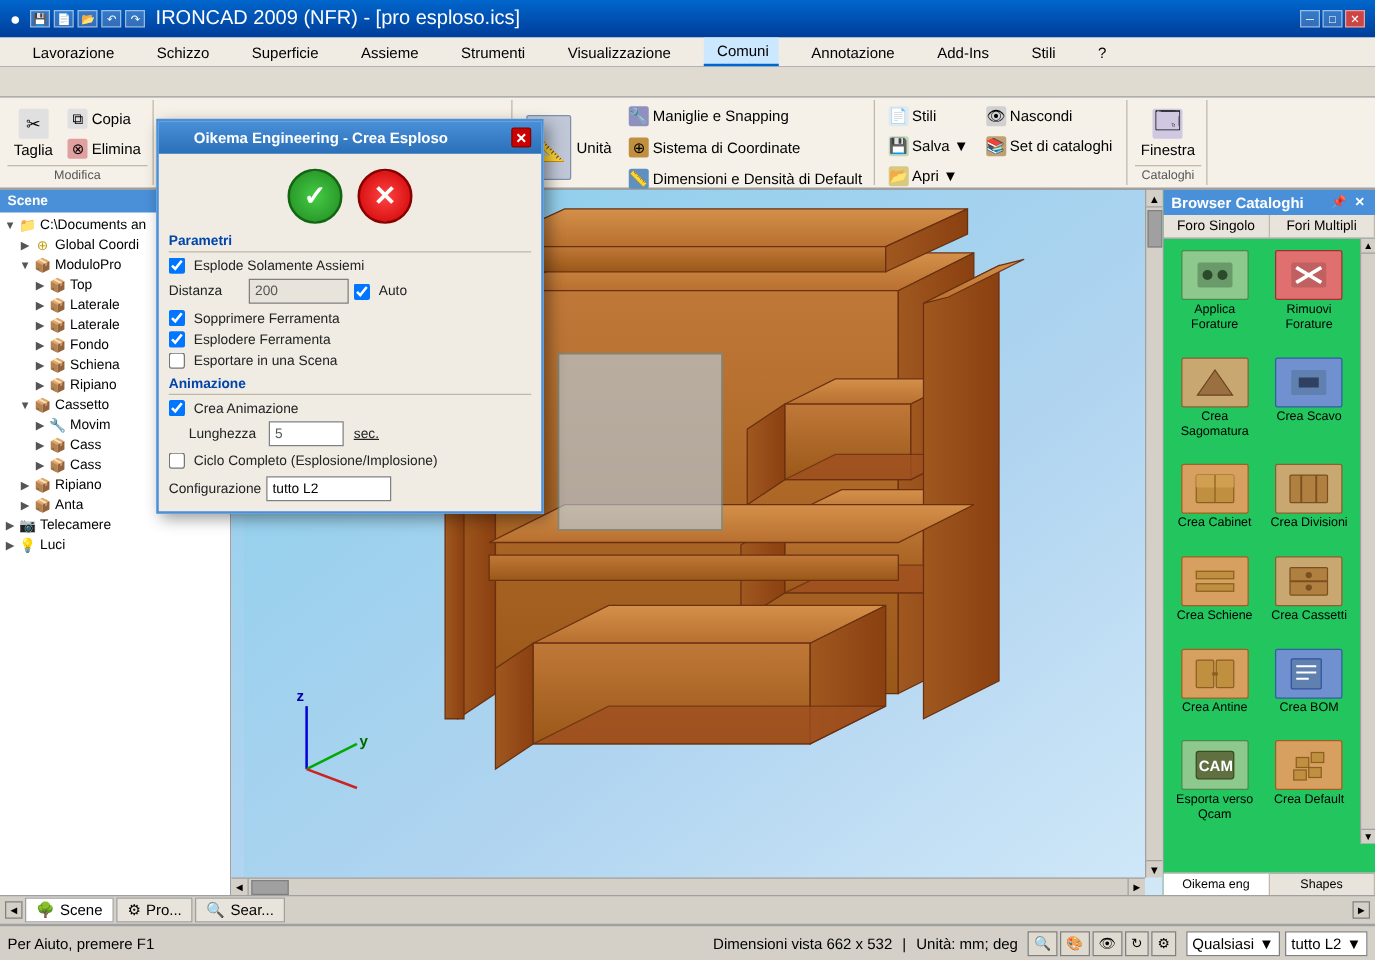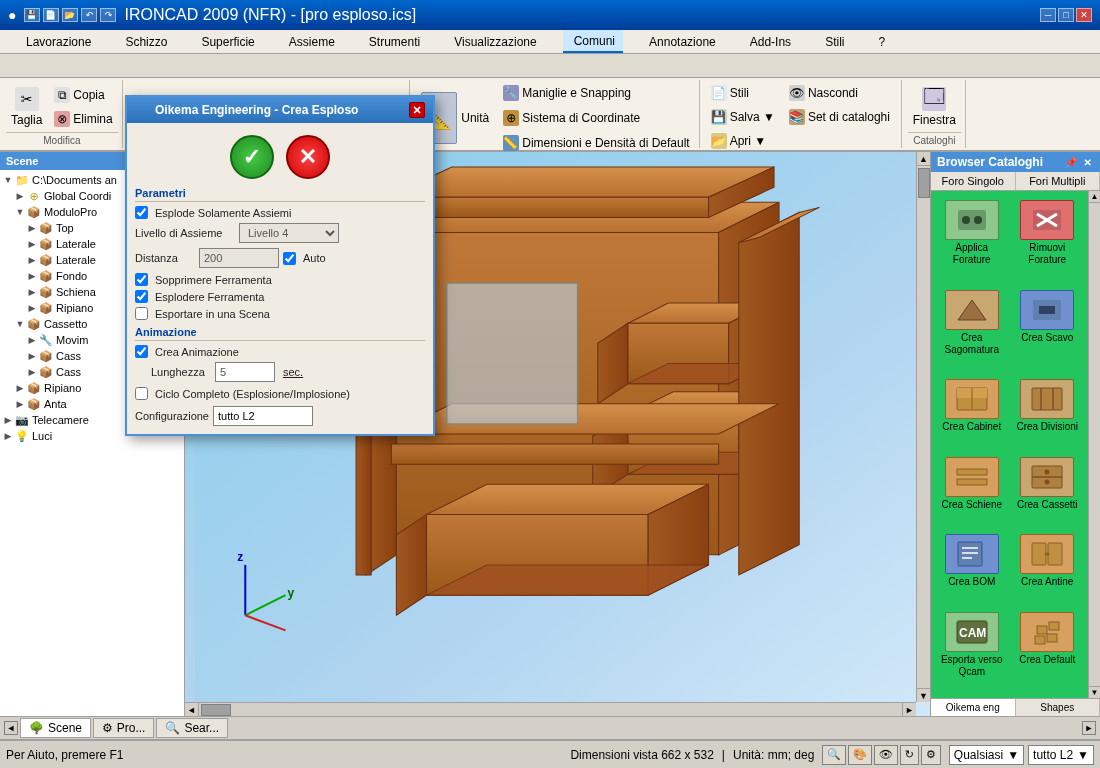--- a/index.html
+++ b/index.html
@@ -211,20 +211,21 @@
       padding: 4px 2px;
       border: 1px solid transparent;
       border-radius: 3px;
     }
     .cat-icon { width: 54px; height: 40px; background: #c8b898; border: 1px solid #a0906c; border-radius: 2px; display: flex; align-items: center; justify-content: center; margin-bottom: 2px; font-size: 20px; }
     .cat-label { font-size: 10px; text-align: center; color: #000; line-height: 1.2; }
     #catalog-bottom-tabs {
       display: flex;
       border-top: 1px solid #a0a0a0;
       background: #e8e4dc;
+      margin-top: 23px;
     }
     .cat-bot-tab {
       flex: 1;
       text-align: center;
       padding: 3px;
       font-size: 10px;
       cursor: pointer;
       border-right: 1px solid #c0b8a8;
     }
     .cat-bot-tab.active { background: #ffffff; }
@@ -798,40 +799,40 @@
             <svg width="36" height="28" viewBox="0 0 36 28">
                 <rect x="3" y="3" width="30" height="22" fill="#b08040" rx="1" stroke="#7a5020" stroke-width="1"></rect>
                 <line x1="3" y1="14" x2="33" y2="14" stroke="#7a5020" stroke-width="1.5"></line>
                 <circle cx="18" cy="9" r="2.5" fill="#7a5020"></circle>
                 <circle cx="18" cy="19" r="2.5" fill="#7a5020"></circle>
               </svg>
           </div>
           <span class="cat-label">Crea Cassetti</span>
         </div>
         <div class="catalog-item">
+          <div class="cat-icon cat-orange">
+            <svg width="36" height="28" viewBox="0 0 36 28">
+                <rect x="3" y="3" width="14" height="22" fill="#c09040" rx="1" stroke="#8a6020" stroke-width="1"></rect>
+                <rect x="19" y="3" width="14" height="22" fill="#c09040" rx="1" stroke="#8a6020" stroke-width="1"></rect>
+                <circle cx="17" cy="14" r="1.5" fill="#8a6020"></circle>
+                <circle cx="19" cy="14" r="1.5" fill="#8a6020"></circle>
+              </svg>
+          </div>
+          <span class="cat-label">Crea Antine</span>
+        </div>
+        <div class="catalog-item">
           <div class="cat-icon cat-blue">
             <svg width="36" height="28" viewBox="0 0 36 28">
                 <rect x="4" y="2" width="24" height="24" fill="#6080b0" rx="1" stroke="#3050a0" stroke-width="1"></rect>
                 <line x1="8" y1="8" x2="24" y2="8" stroke="white" stroke-width="1.5"></line>
                 <line x1="8" y1="13" x2="24" y2="13" stroke="white" stroke-width="1.5"></line>
                 <line x1="8" y1="18" x2="18" y2="18" stroke="white" stroke-width="1.5"></line>
               </svg>
           </div>
           <span class="cat-label">Crea BOM</span>
-        </div>
-        <div class="catalog-item">
-          <div class="cat-icon cat-orange">
-            <svg width="36" height="28" viewBox="0 0 36 28">
-                <rect x="3" y="3" width="14" height="22" fill="#c09040" rx="1" stroke="#8a6020" stroke-width="1"></rect>
-                <rect x="19" y="3" width="14" height="22" fill="#c09040" rx="1" stroke="#8a6020" stroke-width="1"></rect>
-                <circle cx="17" cy="14" r="1.5" fill="#8a6020"></circle>
-                <circle cx="19" cy="14" r="1.5" fill="#8a6020"></circle>
-              </svg>
-          </div>
-          <span class="cat-label">Crea Antine</span>
         </div>
         <div class="catalog-item">
           <div class="cat-icon cat-green">
             <svg width="36" height="28" viewBox="0 0 36 28">
                 <rect x="3" y="3" width="30" height="22" fill="#607040" rx="2" stroke="#3a4a20" stroke-width="1"></rect>
                 <text x="5" y="19" font-size="9" fill="white" font-weight="bold">CAM</text>
               </svg>
           </div>
           <span class="cat-label">Esporta verso Qcam</span>
         </div>
@@ -915,26 +916,20 @@
       <div class="dlg-cancel">✕</div>
     </div>
 
     <div class="section-title">Parametri</div>
 
     <div class="check-row">
       <input type="checkbox" checked="" style="">
       <span class="cb-label">Esplode Solamente Assiemi</span>
     </div>
 
-    <div class="field-row">
-      <span class="field-label" style="min-width:100px;">Livello di Assieme</span>
-      <select class="field-input" style="width:100px;">
-        <option>Livello 4</option>
-      </select>
-    </div>
 
     <div class="field-row">
       <span class="field-label" style="min-width:60px;">Distanza</span>
       <input type="text" class="field-input" style="width: 80px;" value="200">
       <input type="checkbox" checked="" style="">
       <span class="cb-label">Auto</span>
     </div>
 
     <div class="check-row">
       <input type="checkbox" checked="" style="">

